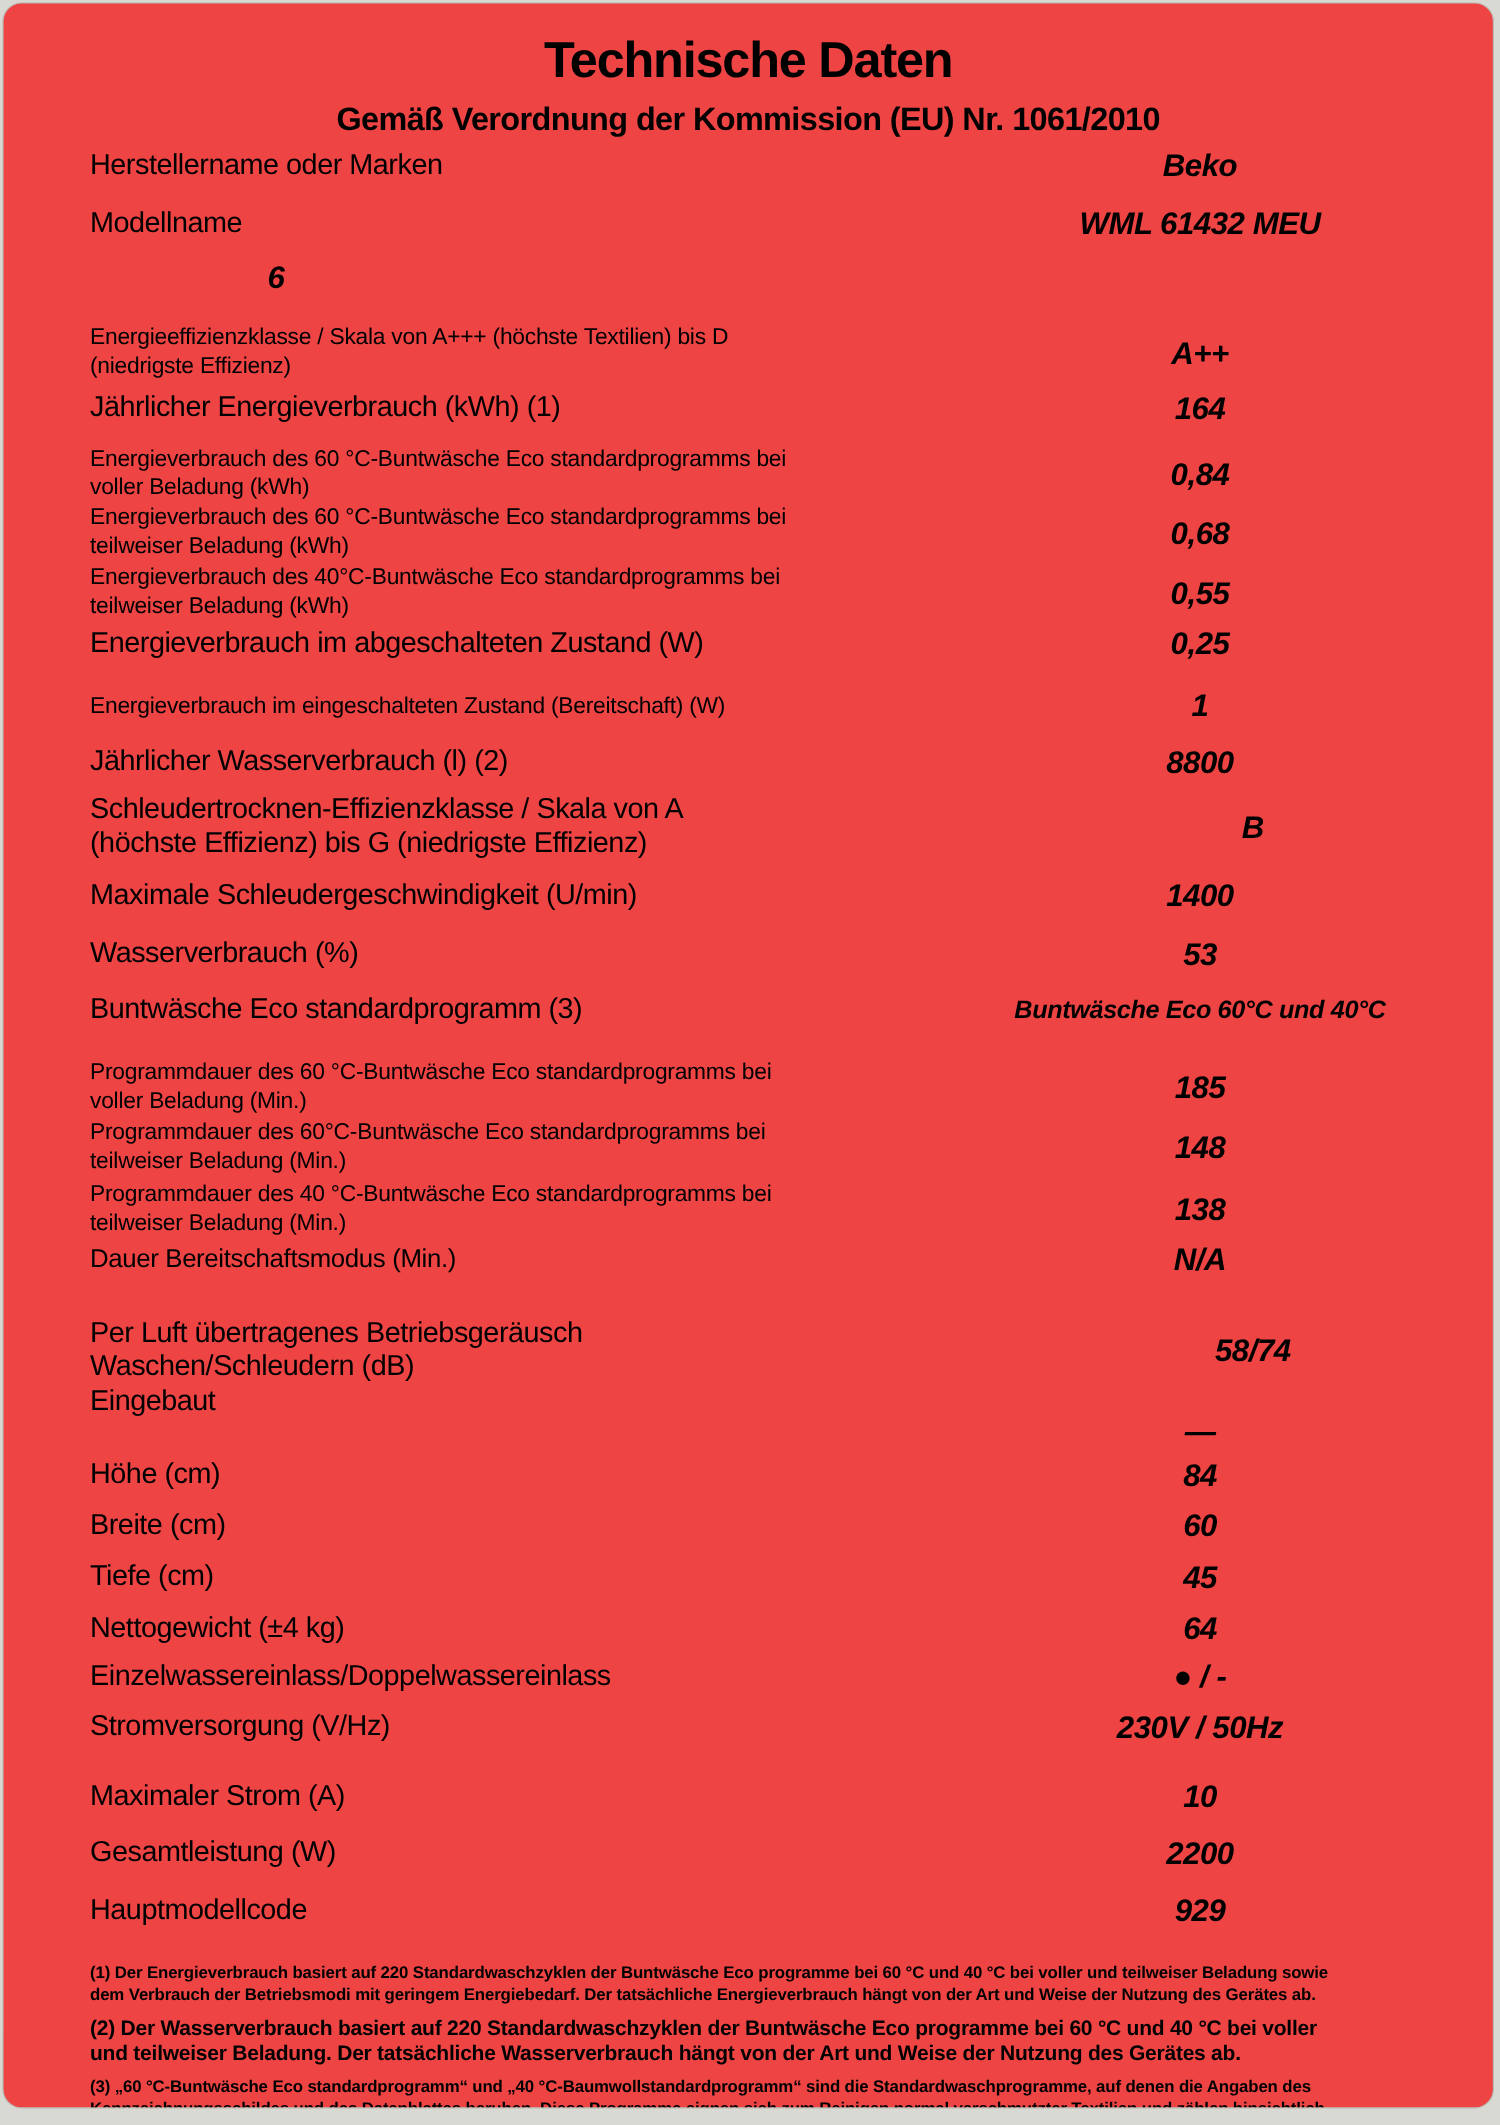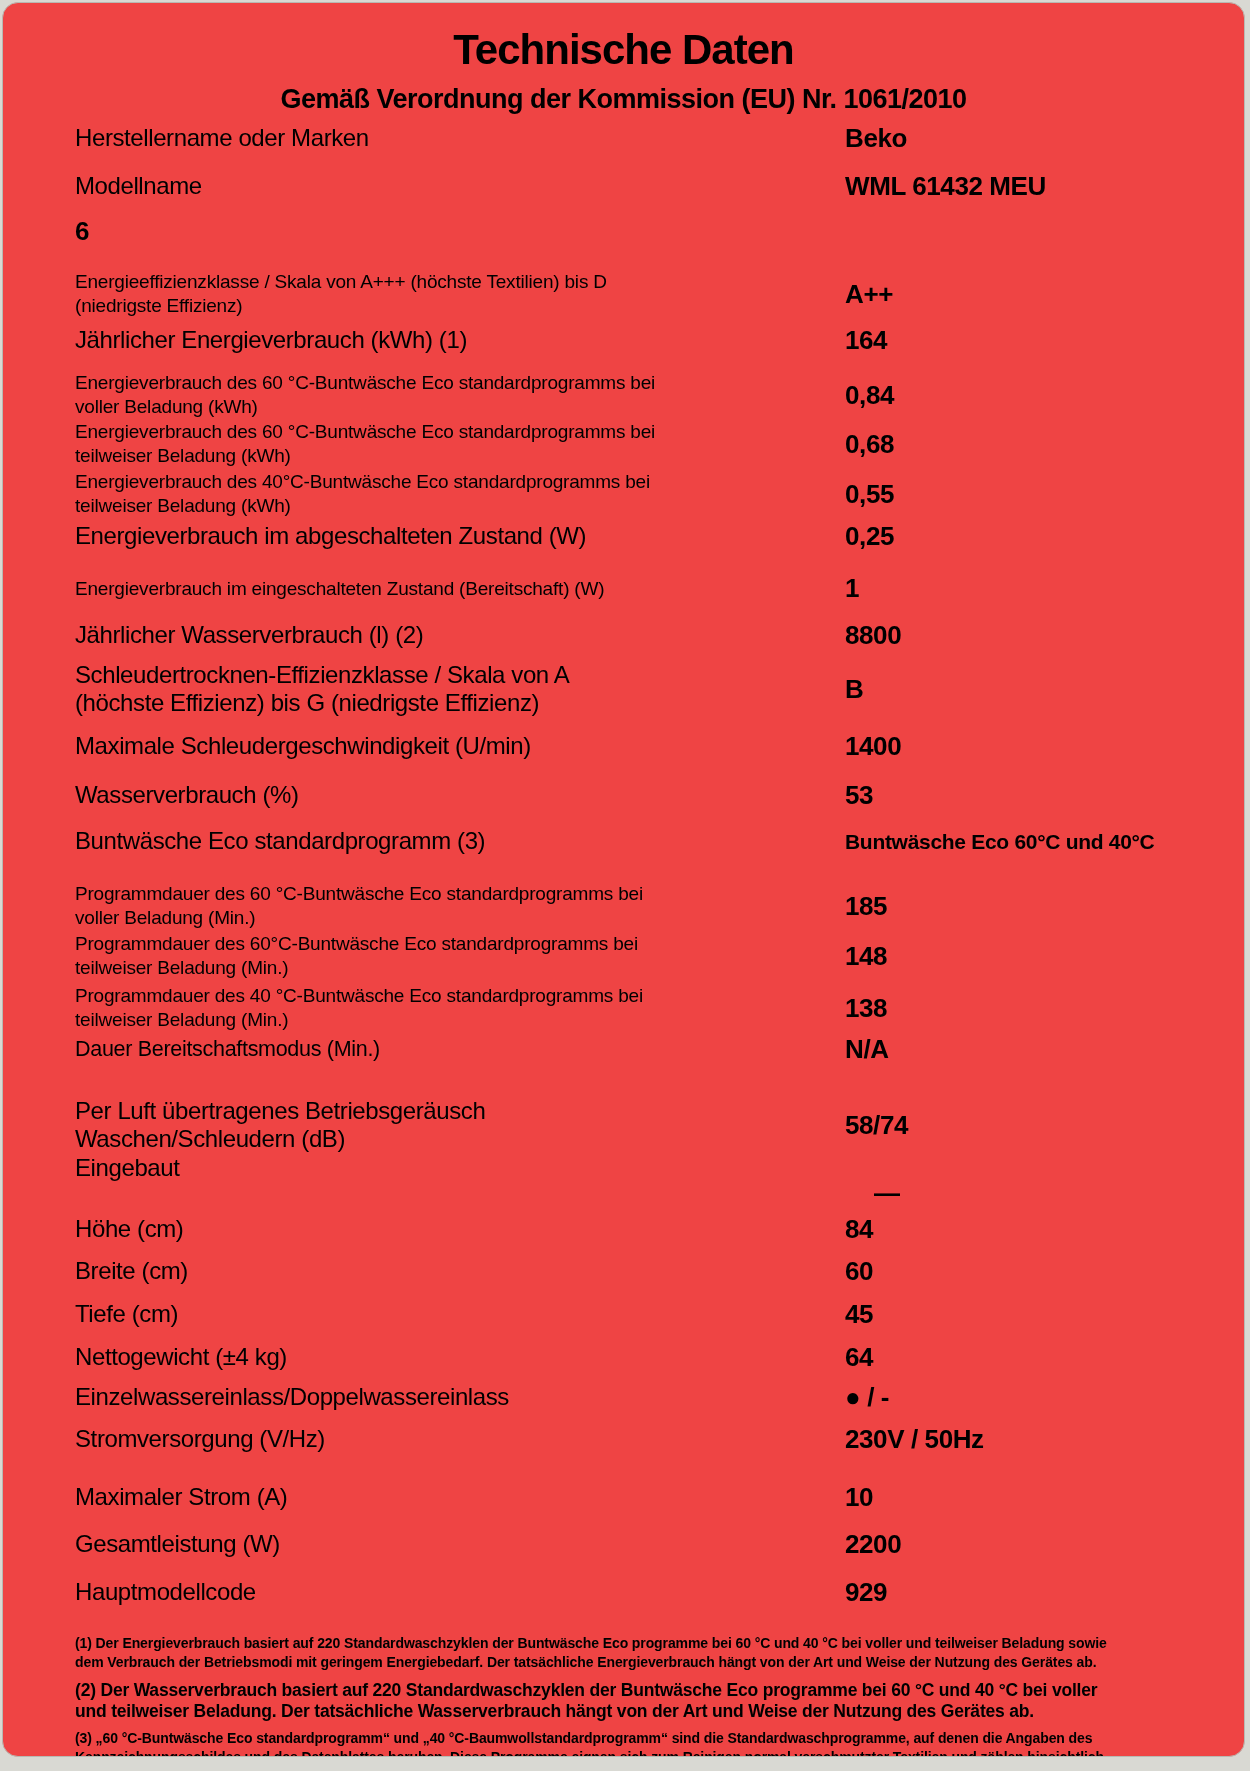--- a/index.html
+++ b/index.html
@@ -35,31 +35,33 @@
     align-items:center;
     padding-left:72px;
   }
   .row .lbl{
     flex:0 0 770px;
     font-weight:normal;color:#000;
     white-space:pre-line;
   }
   .row .val{
     flex:0 0 310px;
+    text-align:center;
     font-size:26px;font-weight:bold;color:#000;
     letter-spacing:-0.4px;
+    font-style:italic;
   }
   .lbl-lg{font-size:24px;letter-spacing:-0.4px;line-height:1.2;}
   .lbl-md{font-size:21.5px;letter-spacing:-0.3px;line-height:1.2;}
   .lbl-sm{font-size:19px;letter-spacing:-0.2px;line-height:1.26;}
   .val-sm{font-size:21px !important;letter-spacing:-0.3px !important;}
   .h31{min-height:31px;}
-  .h40{min-height:40px;gap:29px;}
+  .h40{min-height:40px;}
   .h48{min-height:48px;}
-  .h58{min-height:58px;}
+  .h58{min-height:58px;gap:44px;}
   .row-drop{align-items:flex-start;}
   .row-drop .val{margin-top:24px;}
   .footnotes{
     padding:0 34px 0 72px;
   }
   .fn{font-weight:bold;color:#000;white-space:pre-line;}
   .fn-sm{font-size:14px;line-height:1.35;letter-spacing:-0.1px;}
   .fn-lg{font-size:17.5px;line-height:1.2;letter-spacing:-0.2px;}
 </style>
 </head>

